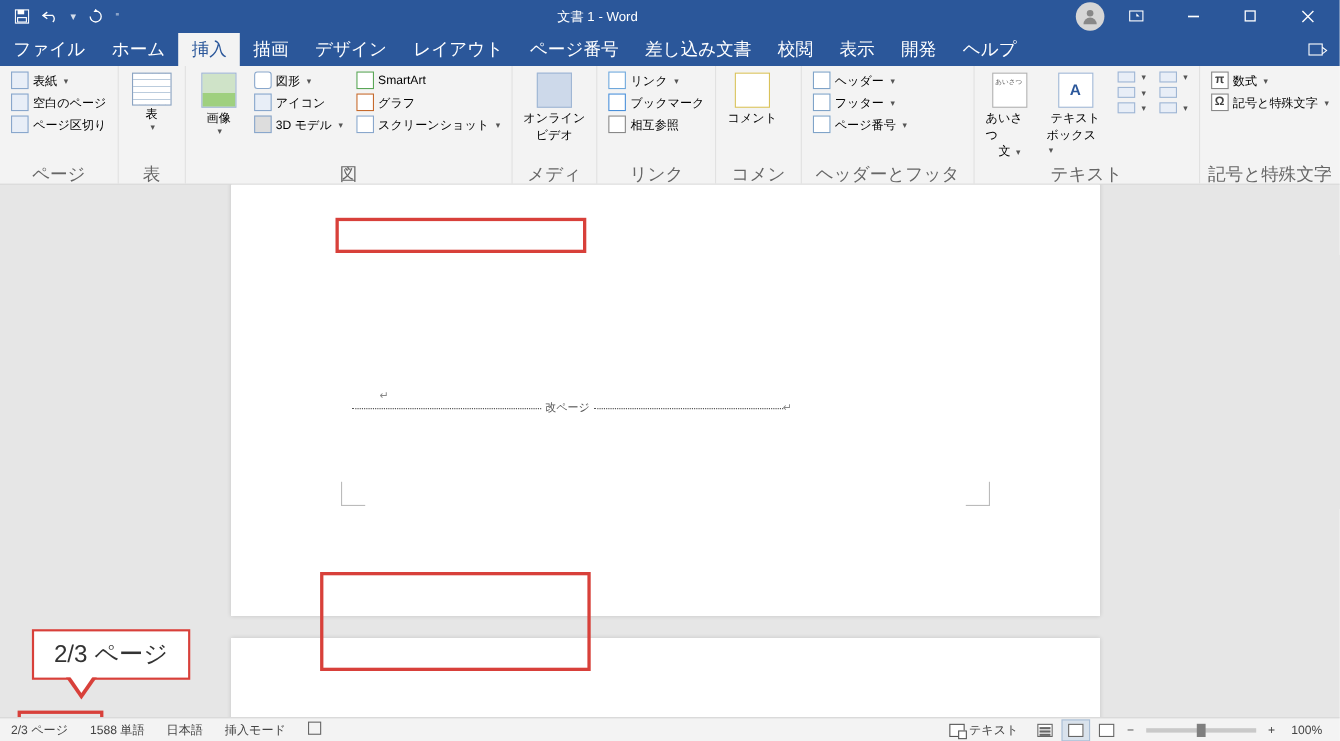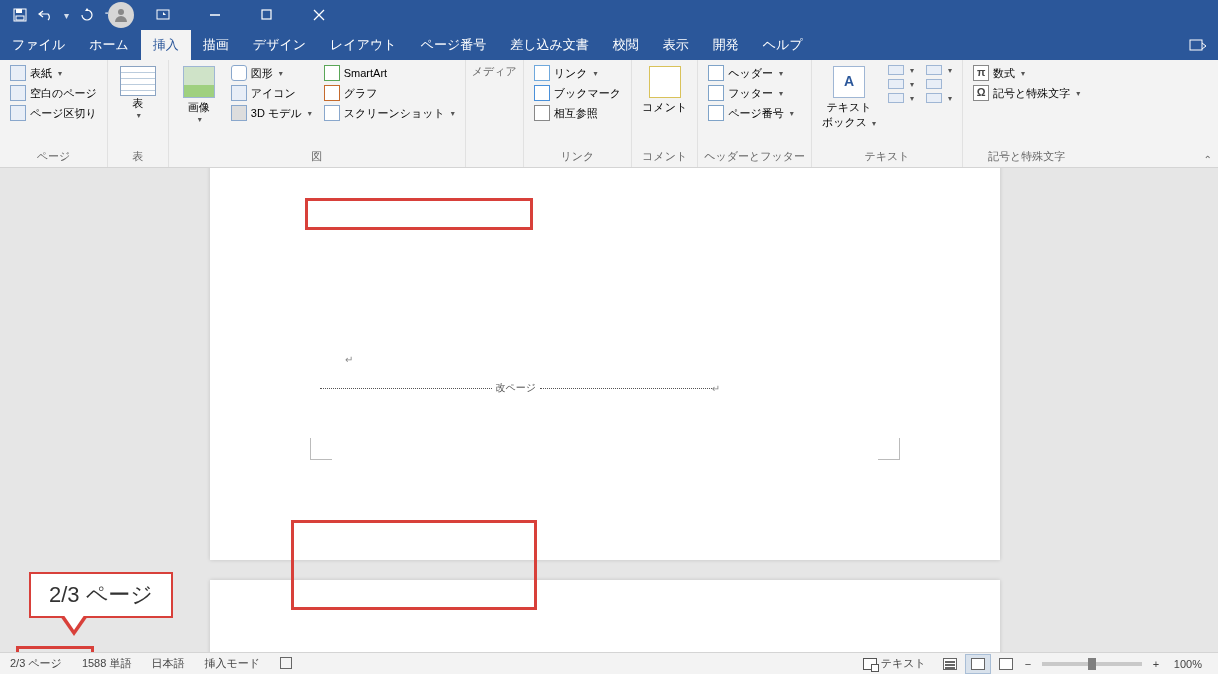--- a/index.html
+++ b/index.html
@@ -9,32 +9,32 @@
 .titlebar { height: 30px; background: #2b579a; display: flex; align-items: center; color: #fff; font-size: 12px; }
 .qat { display: flex; align-items: center; padding-left: 12px; gap: 10px; }
 .qat-item { width: 16px; height: 16px; display: flex; align-items: center; justify-content: center; cursor: pointer; }
 .qat-sep { font-size: 10px; opacity: .8; }
 .title-center { flex: 1; text-align: center; }
 .title-right { display: flex; align-items: center; gap: 6px; padding-right: 6px; }
 .acct { width: 26px; height: 26px; border-radius: 50%; background: #d6d6d6; display: flex; align-items: center; justify-content: center; }
 .winbtn { width: 46px; height: 30px; display: flex; align-items: center; justify-content: center; font-size: 12px; }
 
 
-.tabsbar { height: 30px; background: #2b579a; display: flex; align-items: stretch; color: #fff; font-size: 13px; }
+.tabsbar { height: 30px; background: #2b579a; display: flex; align-items: stretch; color: #fff; font-size: 16px; }
 .tab { padding: 0 12px; display: flex; align-items: center; cursor: pointer; }
 .tab.active { background: #f3f3f3; color: #2b579a; }
 .tell { display: flex; align-items: center; padding: 0 10px; gap: 6px; }
 .tellbulb { width: 14px; height: 14px; border: 1px solid #fff; border-radius: 50%; }
 .shareicon { margin-left: auto; width: 40px; display: flex; align-items: center; justify-content: center; }
 
 
 .ribbon { height: 108px; background: #f3f3f3; border-bottom: 1px solid #d4d4d4; display: flex; position: relative; }
 .group { border-right: 1px solid #e1e1e1; padding: 4px 6px 2px 6px; display: flex; flex-direction: column; }
 .group-body { flex: 1; display: flex; align-items: flex-start; gap: 4px; }
-.group-label { height: 16px; font-size: 11px; color: #666; text-align: center; }
+.group-label { height: 16px; font-size: 16px; color: #666; text-align: center; }
 .big-btn { display: flex; flex-direction: column; align-items: center; justify-content: flex-start; padding: 2px 4px; cursor: pointer; font-size: 11px; min-width: 48px; }
 .big-icon { width: 32px; height: 32px; background: #e8eef7; border: 1px solid #9fb6d4; margin-bottom: 2px; position: relative; }
 .big-icon.img { background: linear-gradient(180deg,#cfe3c8 60%,#9fd07f 60%); }
 .big-icon.video { background: #cdd9ea; }
 .big-icon.comment { background: #fff; border-color: #d9c25a; }
 .big-icon.aisatsu { background: #fff; border-color: #b0b0b0; }
 .big-icon.aisatsu::after { content:"あいさつ"; position:absolute; font-size:6px; top:3px; left:2px; color:#555;}
 .big-icon.tb { background: #fff; border-color: #9fb6d4; }
 .col { display: flex; flex-direction: column; gap: 2px; font-size: 11px; }
 .cmd { display: flex; align-items: center; gap: 4px; padding: 1px 4px; cursor: pointer; white-space: nowrap; }
@@ -111,20 +111,21 @@
     </div>
     <span class="qat-sep">▾</span>
     <div class="qat-item">
       <svg width="14" height="14" viewBox="0 0 14 14">
           <path d="M7 2 A5 5 0 1 1 2 7" fill="none" stroke="#fff" stroke-width="1.2"></path>
           <path d="M7 0 L9 3 L5 3 Z" fill="#fff"></path>
         </svg>
     </div>
     <span class="qat-sep">⁼</span>
   </div>
+  <div class="title-center">文書 1 - Word</div>
   <div class="title-right">
     <div class="acct">
       <svg width="16" height="16" viewBox="0 0 16 16">
           <circle cx="8" cy="5" r="3" fill="#888"></circle>
           <path d="M2 15 A6 6 0 0 1 14 15 Z" fill="#888"></path>
         </svg>
     </div>
     <div class="winbtn">
       <svg width="14" height="12" viewBox="0 0 14 12">
           <rect x="1" y="1" width="12" height="9" fill="none" stroke="#fff"></rect>
@@ -241,20 +242,27 @@
             <span class="cmd-icon ss"></span>
             <span>スクリーンショット</span>
             <span class="caret">▾</span>
           </div>
       </div>
     </div>
     <div class="group-label">図</div>
   </div>
 
   <div class="group">
+    <div class="group-body">
+      <div class="big-btn">
+        <div class="big-icon video"></div>
+        <span>オンライン</span>
+        <span>ビデオ</span>
+      </div>
+    </div>
     <div class="group-label">メディア</div>
   </div>
 
   <div class="group">
     <div class="group-body">
       <div class="col">
         <div class="cmd">
             <span class="cmd-icon link"></span>
             <span>リンク</span>
             <span class="caret">▾</span>
@@ -301,20 +309,25 @@
             <span class="caret">▾</span>
           </div>
       </div>
     </div>
     <div class="group-label">ヘッダーとフッター</div>
   </div>
 
   <div class="group">
     <div class="group-body">
       <div class="big-btn">
+        <div class="big-icon aisatsu"></div>
+        <span>あいさつ</span>
+        <span><span>文</span> <span class="caret">▾</span></span>
+      </div>
+      <div class="big-btn">
         <div class="big-icon tb">
             <span style="position:absolute;top:6px;left:10px;font-size:14px;color:#2b579a;font-weight:bold;">A</span>
           </div>
         <span>テキスト</span>
         <span><span>ボックス</span> <span class="caret">▾</span></span>
       </div>
       <div class="col">
         <div class="icon-stack">
           <div class="cmd">
               <span class="mini"></span>
@@ -367,21 +380,21 @@
     <div class="group-label">記号と特殊文字</div>
   </div>
   <div class="collapse-caret">⌃</div>
 </div>
 
 <div class="docarea">
   <div class="scroll-inner">
 
     <div class="page page1">
       <span class="ret" style="position:absolute;left:135px;top:306px;">↵</span>
-      <div class="pagebreak-line" style="top:332px;">
+      <div class="pagebreak-line" style="top:315px;">
         <div class="pb-dots"></div>
           <div class="pb-label">改ページ</div>
           <div class="pb-dots"></div>
           <span class="ret">↵</span>
       </div>
       <div class="corner bl"></div>
       <div class="corner br"></div>
     </div>
 
     <div class="page page2">

